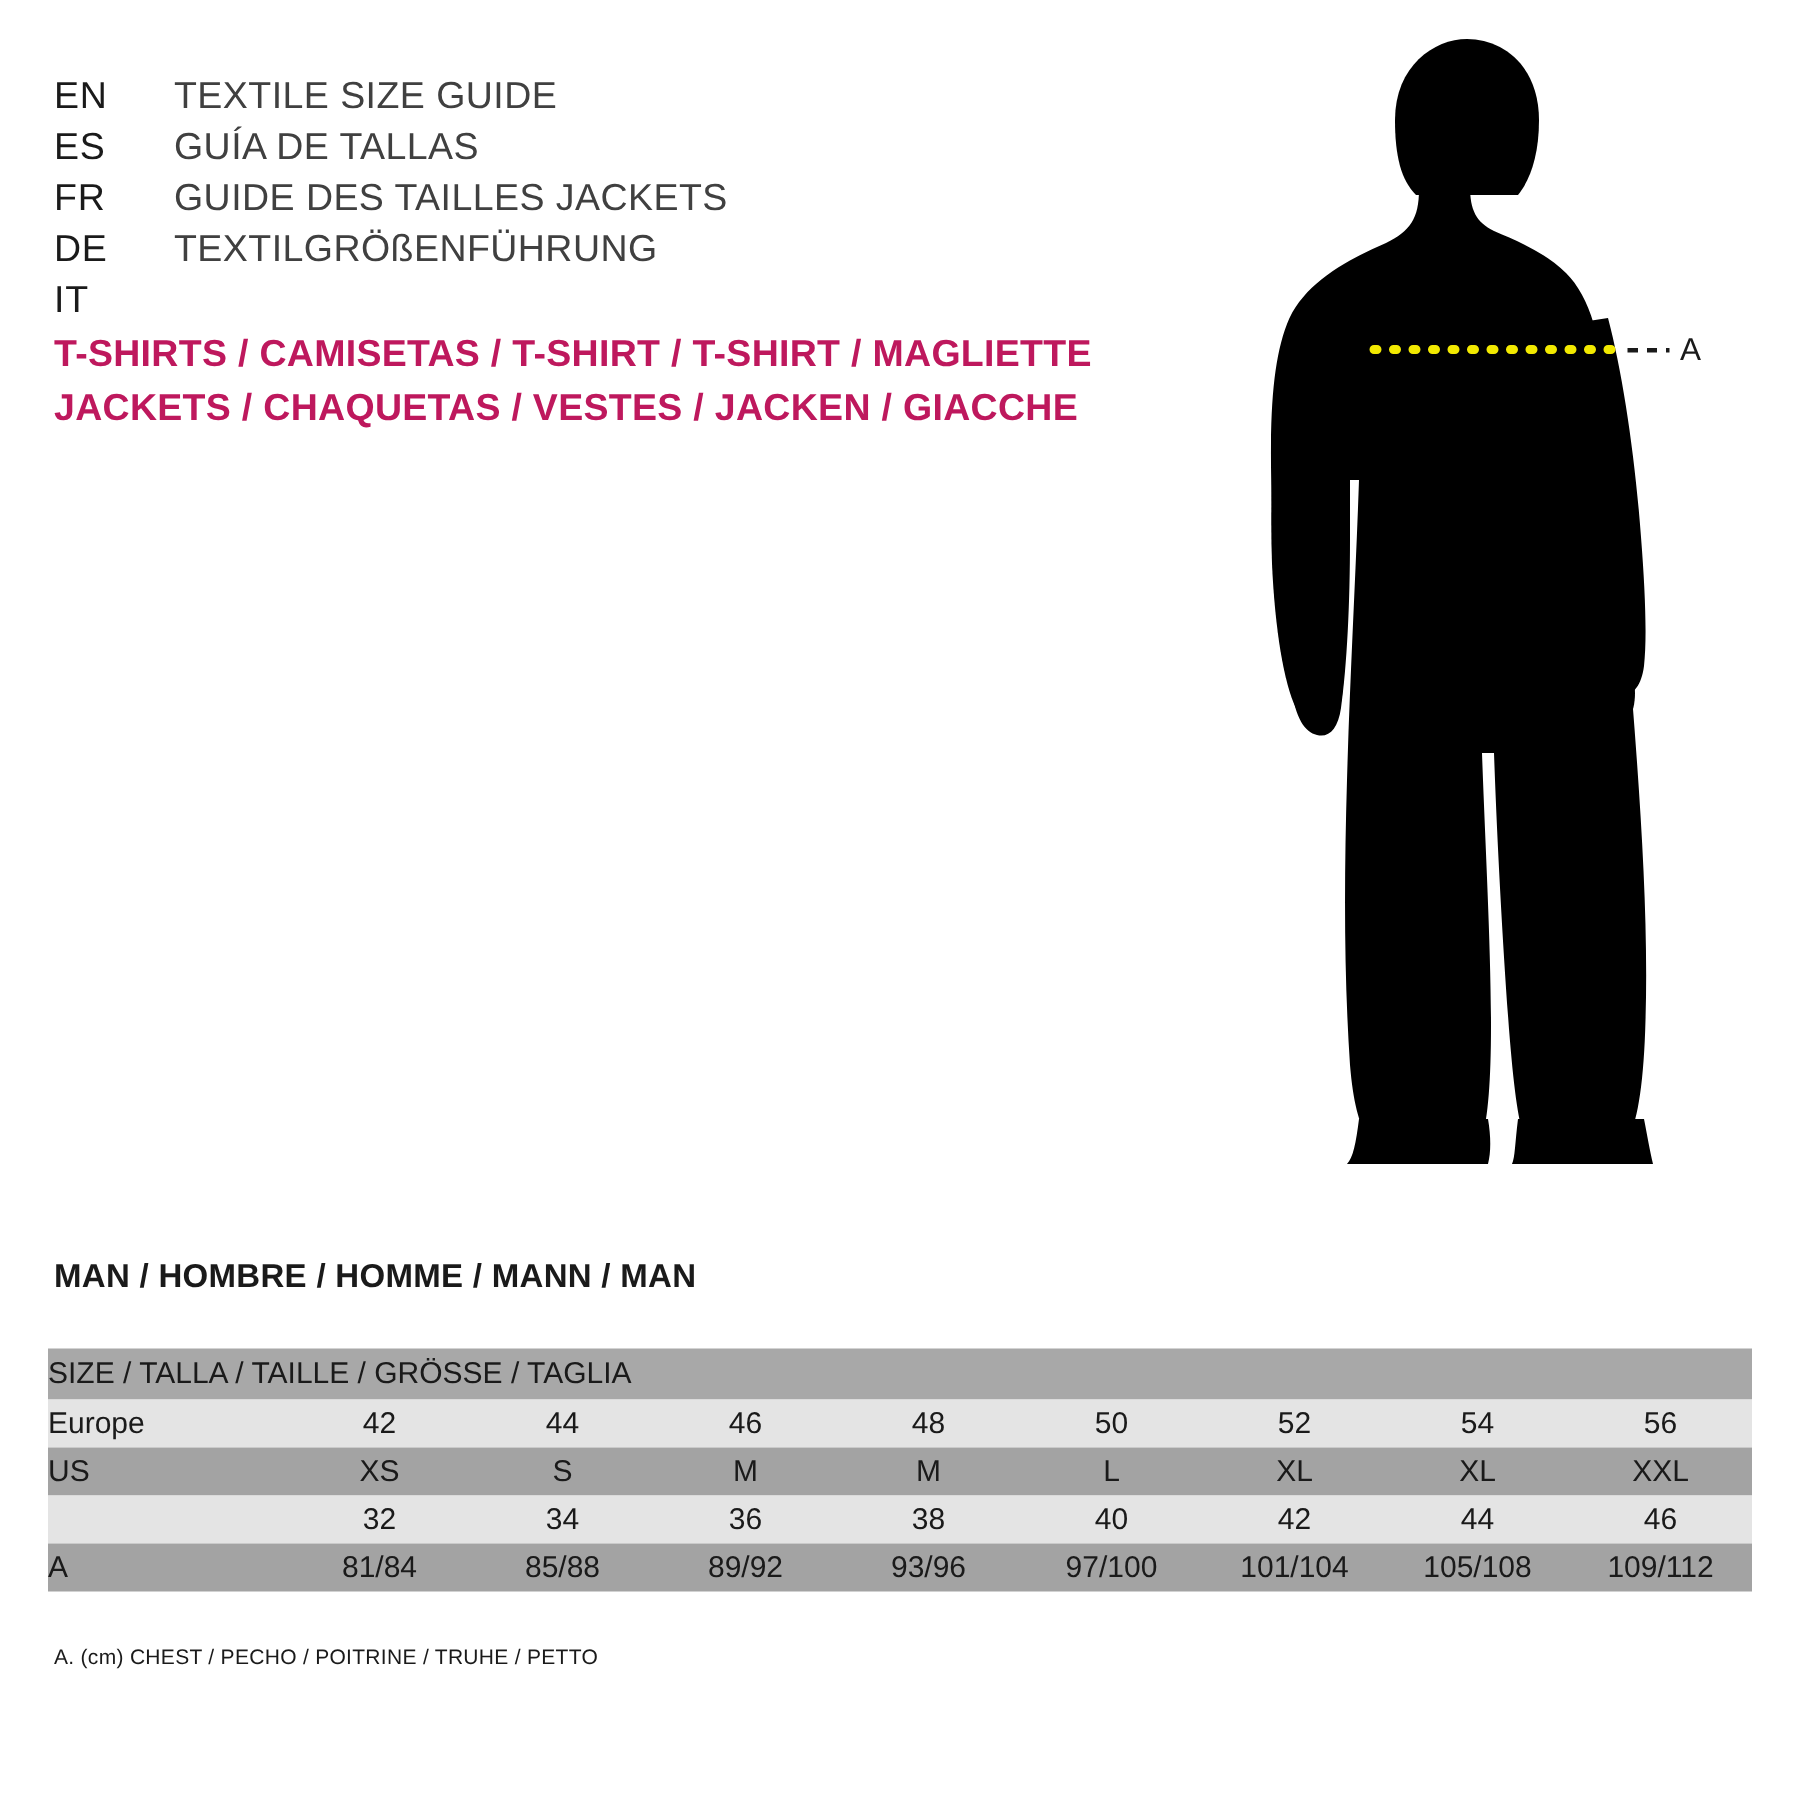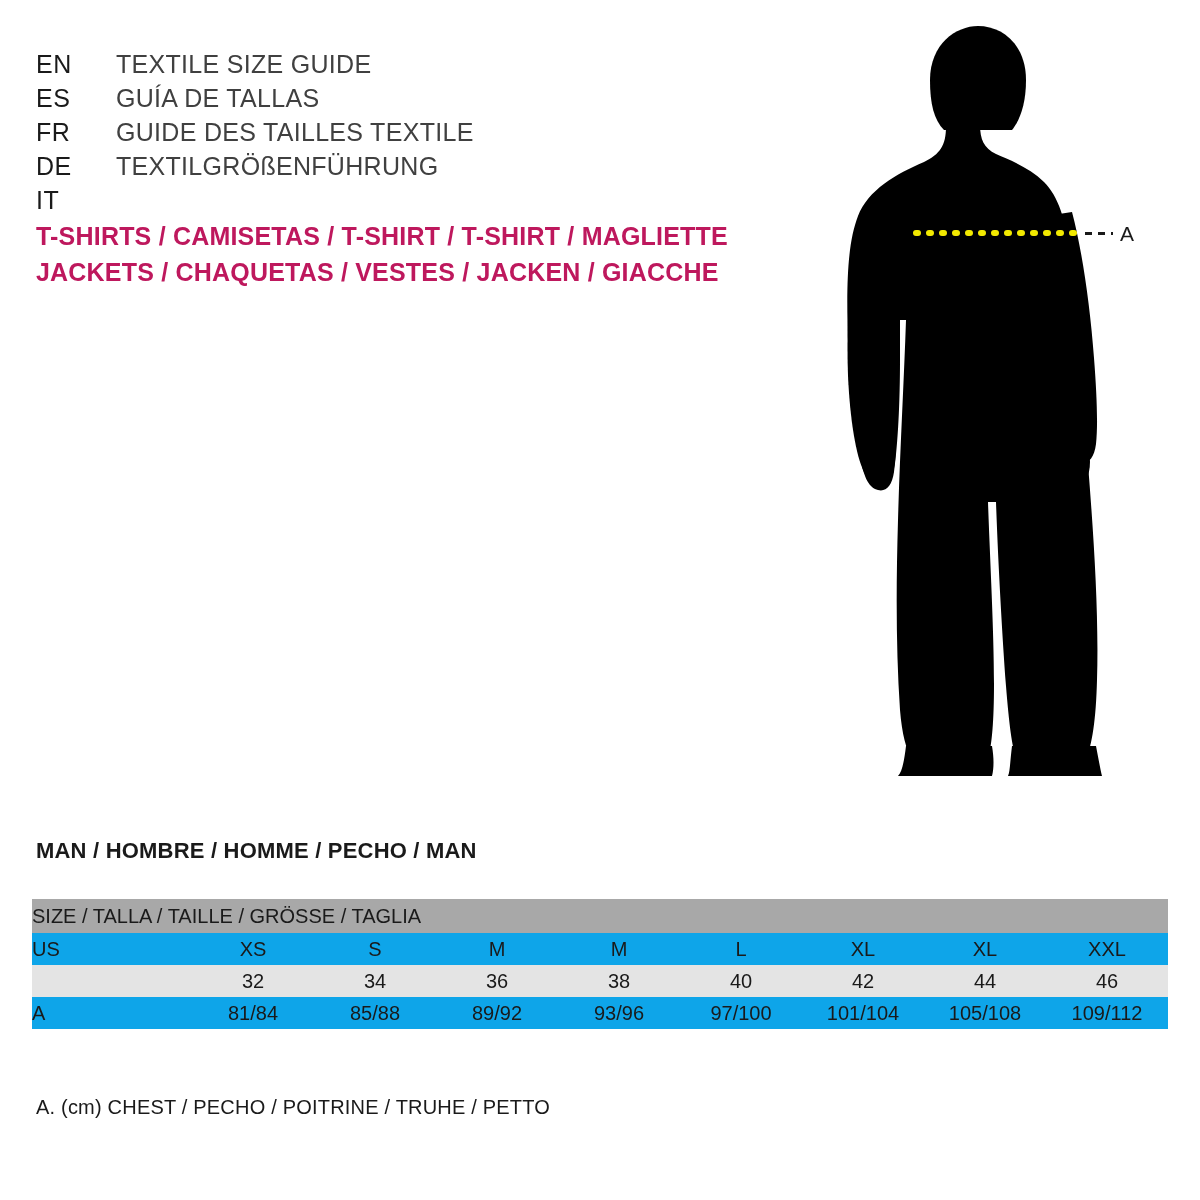--- a/index.html
+++ b/index.html
@@ -107,55 +107,55 @@
     padding: 0;
     height: 32px;
     vertical-align: middle;
   }
   tr.head-row td {
     background: #a8a8a8;
     font-size: 20px;
     height: 34px;
   }
   tr.shade td { background: #e4e4e4; }
-  tr.plain td { background: #0ea5e9; }
+  tr.plain td { background: #a3a3a3; }
   td.label-col {
     width: 160px;
     padding-left: 10px;
     text-align: left;
   }
   td.val {
     width: 122px;
     text-align: center;
   }
 
   .footnote {
     position: absolute;
     left: 36px;
     top: 1096px;
-    font-size: 20px;
+    font-size: 14px;
     color: #1a1a1a;
     letter-spacing: 0.2px;
   }
 </style>
 </head>
 <body>
 
 <div class="lang-block">
   <div class="lang-row">
     <span class="lang-code">EN</span>
     <span class="lang-text">TEXTILE SIZE GUIDE</span>
   </div>
   <div class="lang-row">
     <span class="lang-code">ES</span>
     <span class="lang-text">GUÍA DE TALLAS</span>
   </div>
   <div class="lang-row">
     <span class="lang-code">FR</span>
-    <span class="lang-text">GUIDE DES TAILLES TEXTILE</span>
+    <span class="lang-text">GUIDE DES TAILLES JACKETS</span>
   </div>
   <div class="lang-row">
     <span class="lang-code">DE</span>
     <span class="lang-text">TEXTILGRÖßENFÜHRUNG</span>
   </div>
   <div class="lang-row">
     <span class="lang-code">IT</span>
   </div>
 </div>
 
@@ -207,26 +207,37 @@
       <path d="M86 726 C84 742, 82 752, 78 756 L172 756 C174 748, 174 738, 172 726 Z"></path>
       <path d="M192 726 C190 742, 190 752, 188 756 L282 756 C280 748, 278 736, 276 726 Z"></path>
     </g>
 
     <line x1="96" y1="213" x2="258" y2="213" stroke="#f2e900" stroke-width="6" stroke-linecap="round" stroke-dasharray="2 11"></line>
   </svg>
 </div>
 <div class="measure-dash"></div>
 <div class="measure-label">A</div>
 
-<div class="section-title">MAN / HOMBRE / HOMME / PECHO / MAN</div>
+<div class="section-title">MAN / HOMBRE / HOMME / MANN / MAN</div>
 
 <table class="size-table">
   <tbody>
     <tr class="head-row">
       <td class="label-col" colspan="9">SIZE / TALLA / TAILLE / GRÖSSE / TAGLIA</td>
+    </tr>
+    <tr class="shade">
+      <td class="label-col">Europe</td>
+      <td class="val">42</td>
+      <td class="val">44</td>
+      <td class="val">46</td>
+      <td class="val">48</td>
+      <td class="val">50</td>
+      <td class="val">52</td>
+      <td class="val">54</td>
+      <td class="val">56</td>
     </tr>
     <tr class="plain">
       <td class="label-col">US</td>
       <td class="val">XS</td>
       <td class="val">S</td>
       <td class="val">M</td>
       <td class="val">M</td>
       <td class="val">L</td>
       <td class="val">XL</td>
       <td class="val">XL</td>

